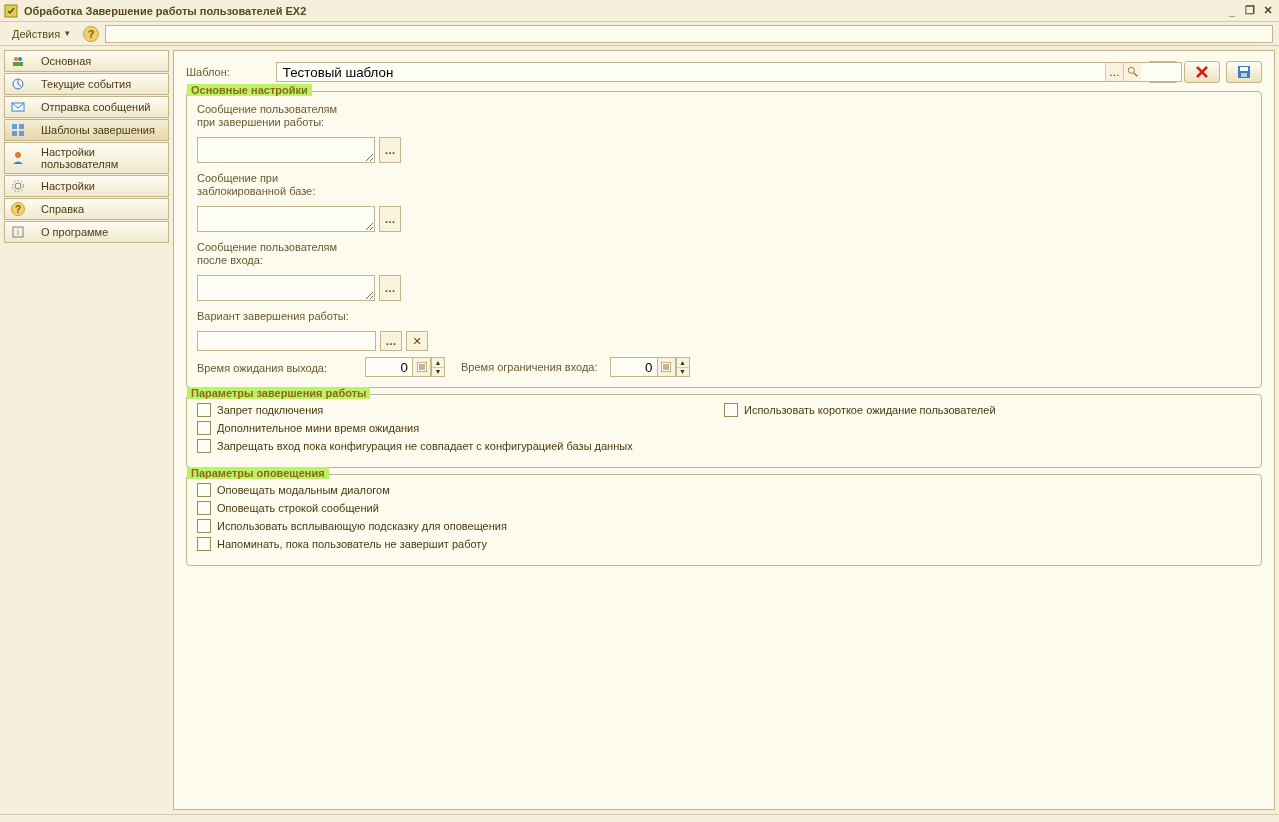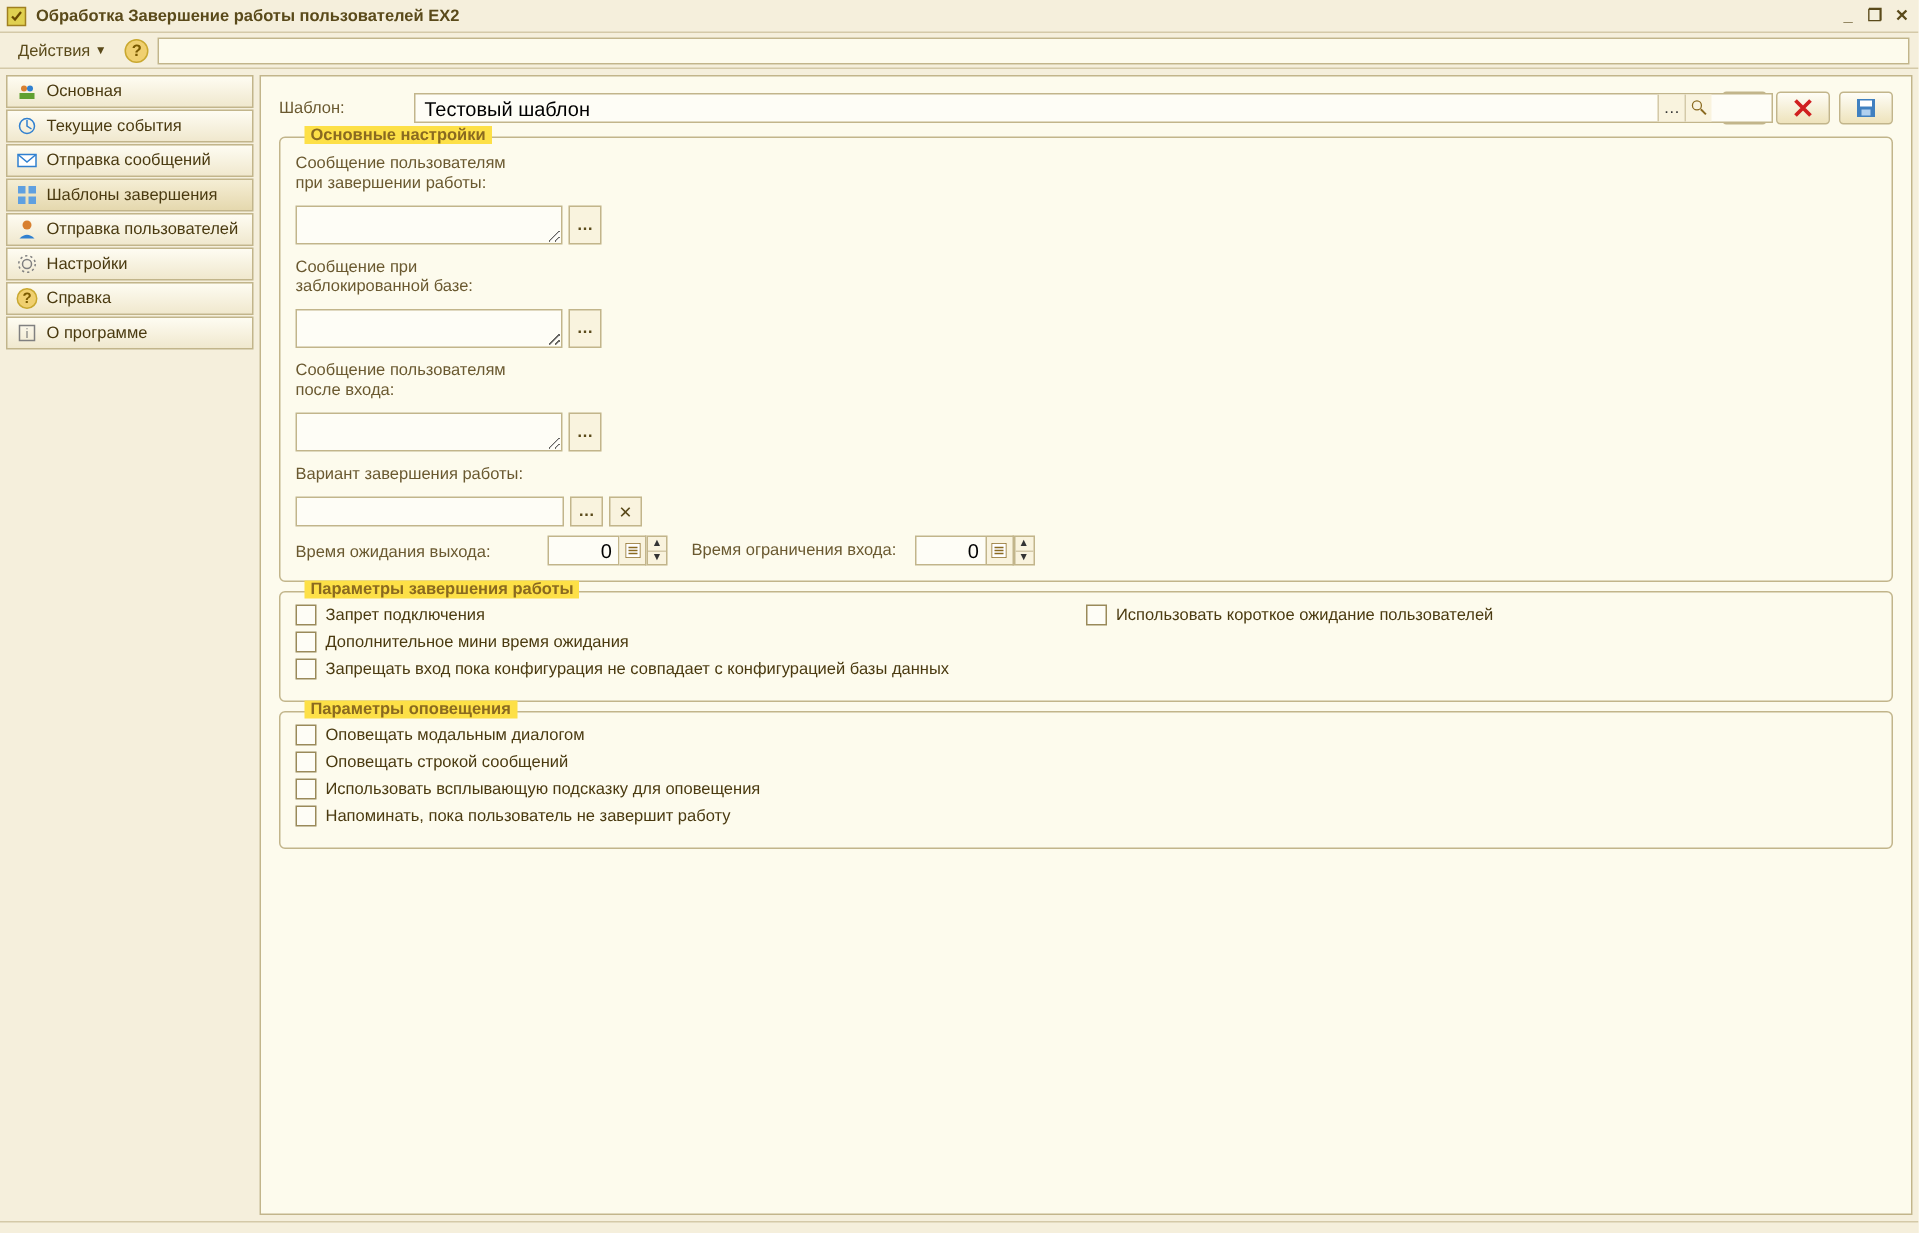--- a/index.html
+++ b/index.html
@@ -56,21 +56,21 @@
     flex: 1; height: 18px;
     border: 1px solid #c2b58b; background: #fdfbed;
   }
 
   
   .main { flex: 1; display: flex; padding: 4px; gap: 4px; min-height: 0; }
 
   
   .sidebar { width: 165px; display: flex; flex-direction: column; gap: 0; }
   .side-item {
-    display: flex; align-items: center; gap: 6px;
+    display: flex; align-items: center; gap: 16px;
     border: 1px solid #c2b58b;
     background: linear-gradient(#fefcf2,#f0e8ce);
     padding: 3px 6px; cursor: pointer; color: #4a3a10;
     margin-bottom: 1px;
   }
   .side-item.active { background: linear-gradient(#f5eed5,#e5d8ae); }
   .side-icon { width: 14px; height: 14px; display:inline-flex; align-items:center; justify-content:center; }
 
   
   .content { flex: 1; background: #fdfbed; border: 1px solid #c2b58b; padding: 10px 12px; overflow-y: auto; }
@@ -94,22 +94,22 @@
   
   .fs {
     border: 1px solid #c2b58b;
     border-radius: 4px;
     margin-bottom: 6px;
     padding: 8px 10px 10px 10px;
     position: relative;
   }
   .fs-legend {
     position: absolute;
-    top: -8px; left: 16px;
-    background: #fde047;
+    top: -8px; left: 0;
+    background: #bef264;
     padding: 0 4px;
     color: #8a6a20;
     font-weight: bold;
     text-align: right;
   }
   .frow { display: flex; align-items: flex-start; gap: 8px; margin-bottom: 6px; flex-direction: column; }
   .flabel { width: 160px; color: #6a5930; line-height: 13px; padding-top: 3px; }
   .finput-wrap { flex: 1; display: flex; align-items: stretch; gap: 4px; }
   .finput { flex: 1; height: 26px; border: 1px solid #c2b58b; background: #fefdf6; }
   .finput.single { height: 20px; }
@@ -215,21 +215,21 @@
         </span>
       <span>Шаблоны завершения</span>
     </div>
     <div class="side-item">
       <span class="side-icon">
           <svg width="14" height="14">
             <circle cx="7" cy="4" r="3" fill="#d88030"></circle>
             <path d="M2 13 Q7 8 12 13" fill="#3080d0"></path>
           </svg>
         </span>
-      <span>Отправка пользователей</span>
+      <span>Настройки пользователям</span>
     </div>
     <div class="side-item">
       <span class="side-icon">
           <svg width="14" height="14">
             <circle cx="7" cy="7" r="3" fill="none" stroke="#808080"></circle>
             <circle cx="7" cy="7" r="5.5" fill="none" stroke="#808080" stroke-dasharray="1.5 2"></circle>
           </svg>
         </span>
       <span>Настройки</span>
     </div>

